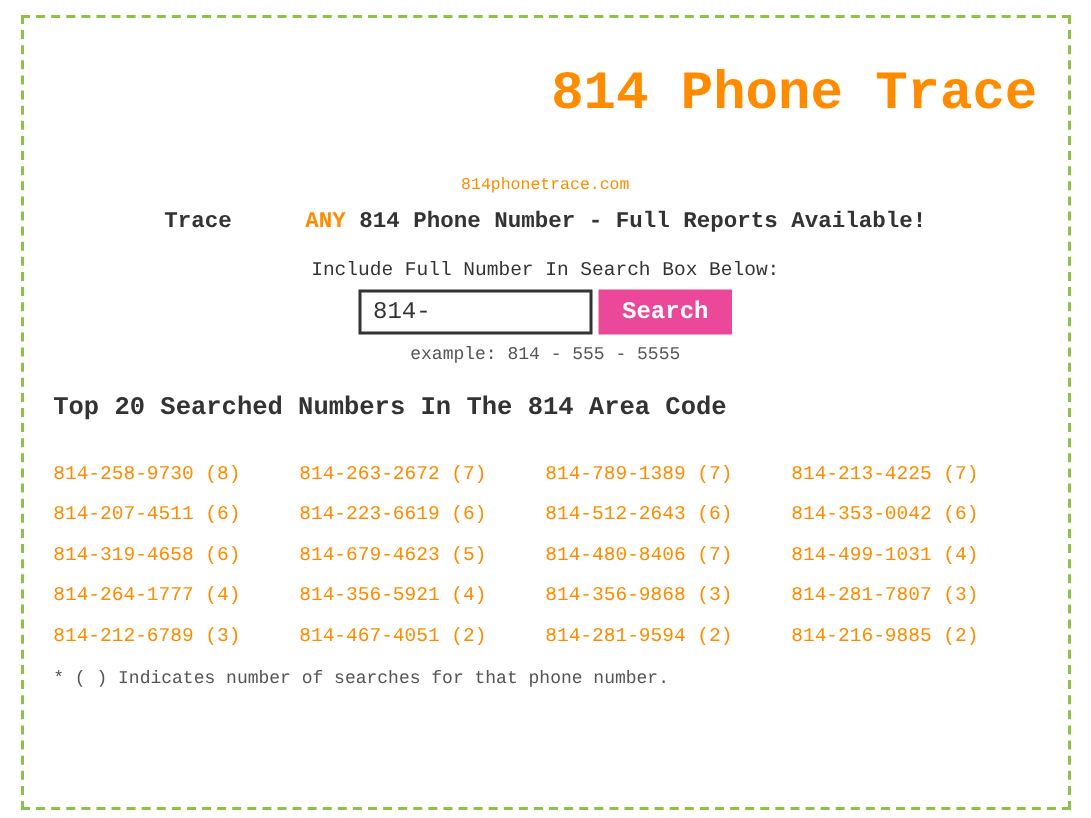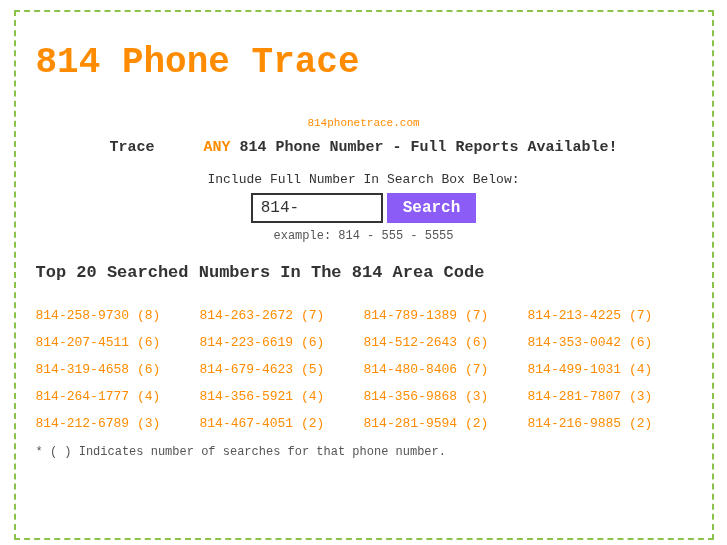--- a/index.html
+++ b/index.html
@@ -14,21 +14,21 @@
     }
     .outer-border {
       width: 700px;
       min-height: 530px;
       margin: 10px;
       border: 2px dashed #8BC34A;
       padding: 10px 20px 20px 20px;
       position: relative;
     }
     .page-title {
-      text-align: left;
+      text-align: right;
       font-size: 36px;
       font-weight: bold;
       color: #FF8C00;
       font-family: 'Courier New', Courier, monospace;
       padding: 20px 0 30px 0;
     }
     .site-link {
       text-align: center;
       margin-bottom: 8px;
     }
@@ -62,25 +62,25 @@
       justify-content: center;
       align-items: center;
       gap: 4px;
       margin-bottom: 6px;
     }
     .search-input {
       border: 2px solid #333;
       padding: 4px 8px;
       font-size: 16px;
       font-family: 'Courier New', Courier, monospace;
-      width: 132px;
+      width: 156px;
       color: #333;
     }
     .search-button {
-      background: #8b5cf6;
+      background: #ec4899;
       color: #fff;
       border: none;
       padding: 6px 16px;
       font-size: 16px;
       font-weight: bold;
       cursor: pointer;
       font-family: 'Courier New', Courier, monospace;
     }
     .example-text {
       font-size: 12px;

